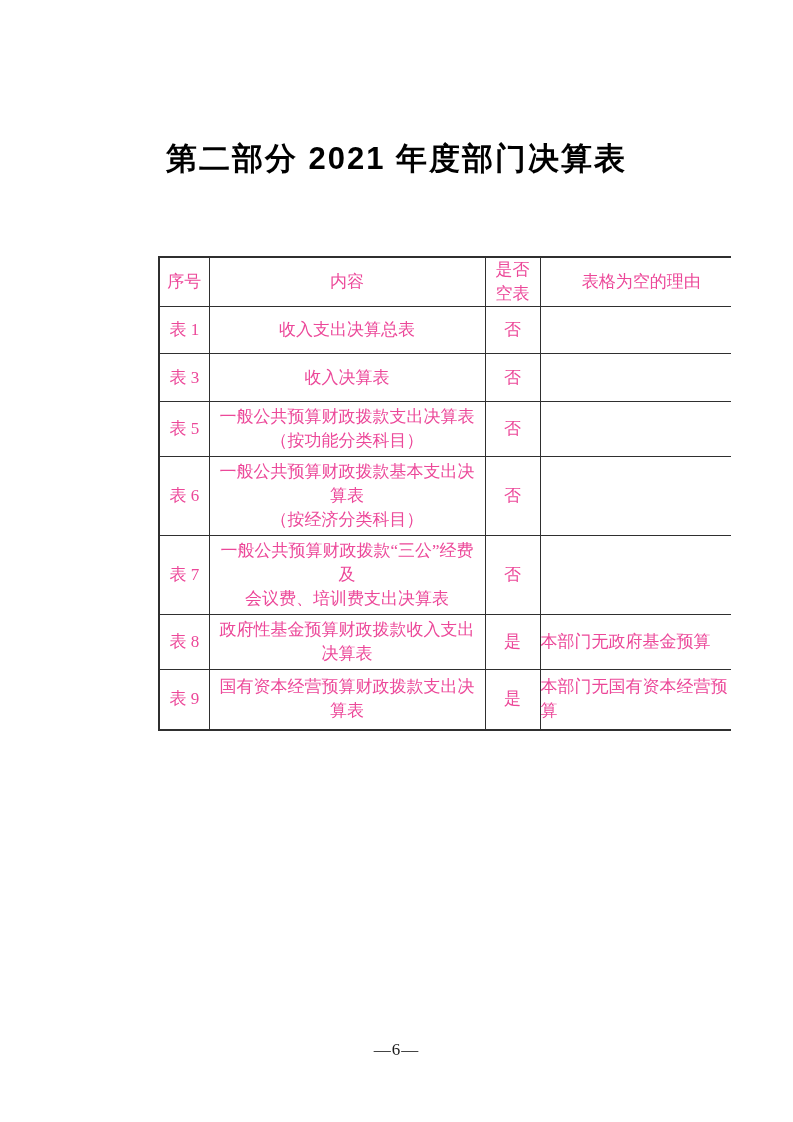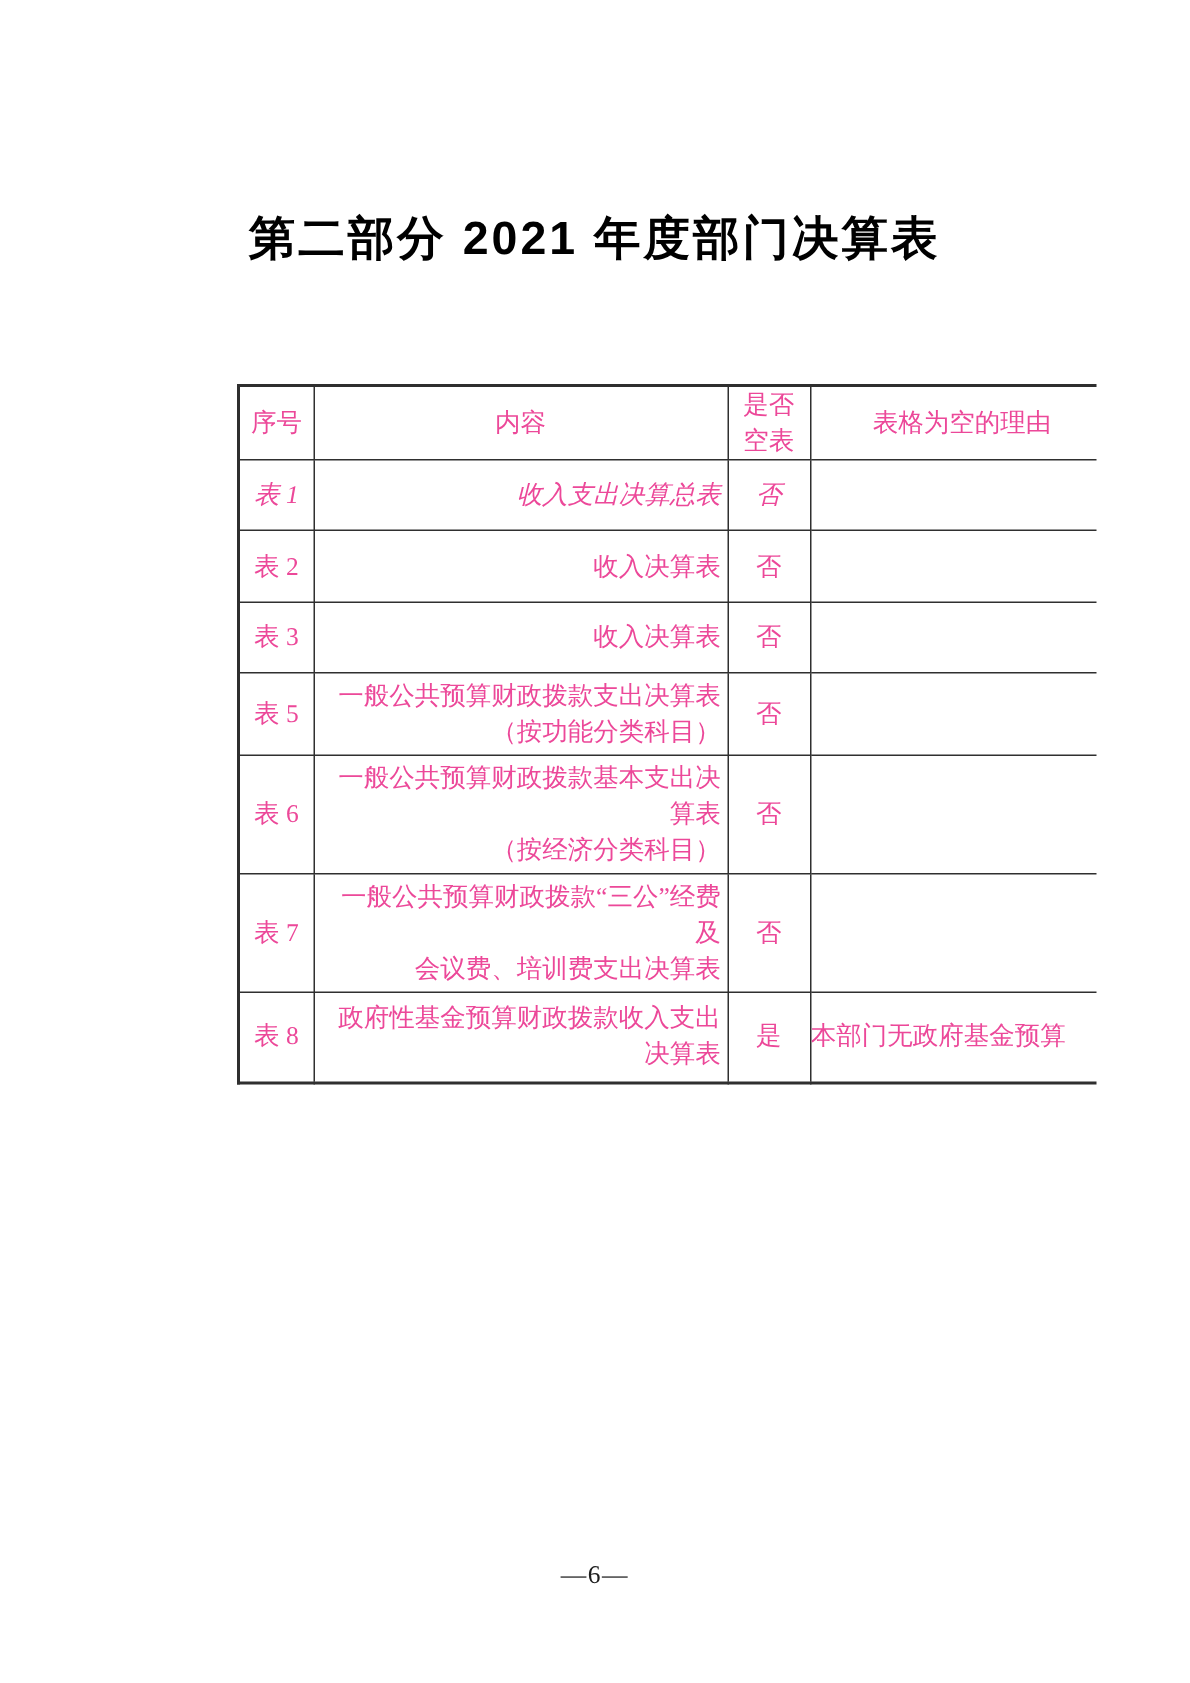--- a/index.html
+++ b/index.html
@@ -45,32 +45,32 @@
   table.index-table th,
   table.index-table td {
     border: 1px solid #2f2f2f;
     vertical-align: middle;
     font-weight: normal;
     white-space: pre-line;
     line-height: 24px;
     overflow: hidden;
   }
   thead tr { height: 46px; }
-  tbody tr:nth-child(1) { height: 47px; font-style: italic; }
+  tbody tr:nth-child(1) { height: 47px; }
   tbody tr:nth-child(2) { height: 48px; }
   tbody tr:nth-child(3) { height: 47px; }
   tbody tr:nth-child(4) { height: 47px; }
   tbody tr:nth-child(5) { height: 62px; }
   tbody tr:nth-child(6) { height: 55px; }
   tbody tr:nth-child(7) { height: 60px; }
   tbody tr:nth-child(8) { height: 55px; }
   tbody tr:nth-child(9) { height: 52px; }
   th { text-align: center; line-height: 22px; }
   td.cell-no    { text-align: center; }
-  td.cell-content { text-align: right; padding: 3px 4px; }
+  td.cell-content { text-align: center; padding: 3px 4px; }
   td.cell-empty { text-align: center; }
   td.cell-reason{ text-align: left; }
   .page-number {
     position: absolute;
     top: 1040px;
     left: 0;
     width: 100%;
     text-align: center;
     font-size: 17px;
     color: #1c1c1c;
@@ -101,26 +101,20 @@
       </tr>
     </thead>
     <tbody>
       <tr>
         <td class="cell-no">表 1</td>
         <td class="cell-content">收入支出决算总表</td>
         <td class="cell-empty">否</td>
         <td class="cell-reason"></td>
       </tr>
       <tr>
-        <td class="cell-no">表 2</td>
-        <td class="cell-content">收入决算表</td>
-        <td class="cell-empty">否</td>
-        <td class="cell-reason"></td>
-      </tr>
-      <tr>
         <td class="cell-no">表 3</td>
         <td class="cell-content">收入决算表</td>
         <td class="cell-empty">否</td>
         <td class="cell-reason"></td>
       </tr>
       <tr>
         <td class="cell-no">表 5</td>
         <td class="cell-content">一般公共预算财政拨款支出决算表
 （按功能分类科目）</td>
         <td class="cell-empty">否</td>
@@ -140,18 +134,24 @@
         <td class="cell-empty">否</td>
         <td class="cell-reason"></td>
       </tr>
       <tr>
         <td class="cell-no">表 8</td>
         <td class="cell-content">政府性基金预算财政拨款收入支出
 决算表</td>
         <td class="cell-empty">是</td>
         <td class="cell-reason">本部门无政府基金预算</td>
       </tr>
+      <tr>
+        <td class="cell-no">表 9</td>
+        <td class="cell-content">国有资本经营预算财政拨款支出决算表</td>
+        <td class="cell-empty">是</td>
+        <td class="cell-reason">本部门无国有资本经营预算</td>
+      </tr>
     </tbody>
   </table>
 
   <div class="page-number">—6—</div>
 
 </div>
 
 </body></html>

